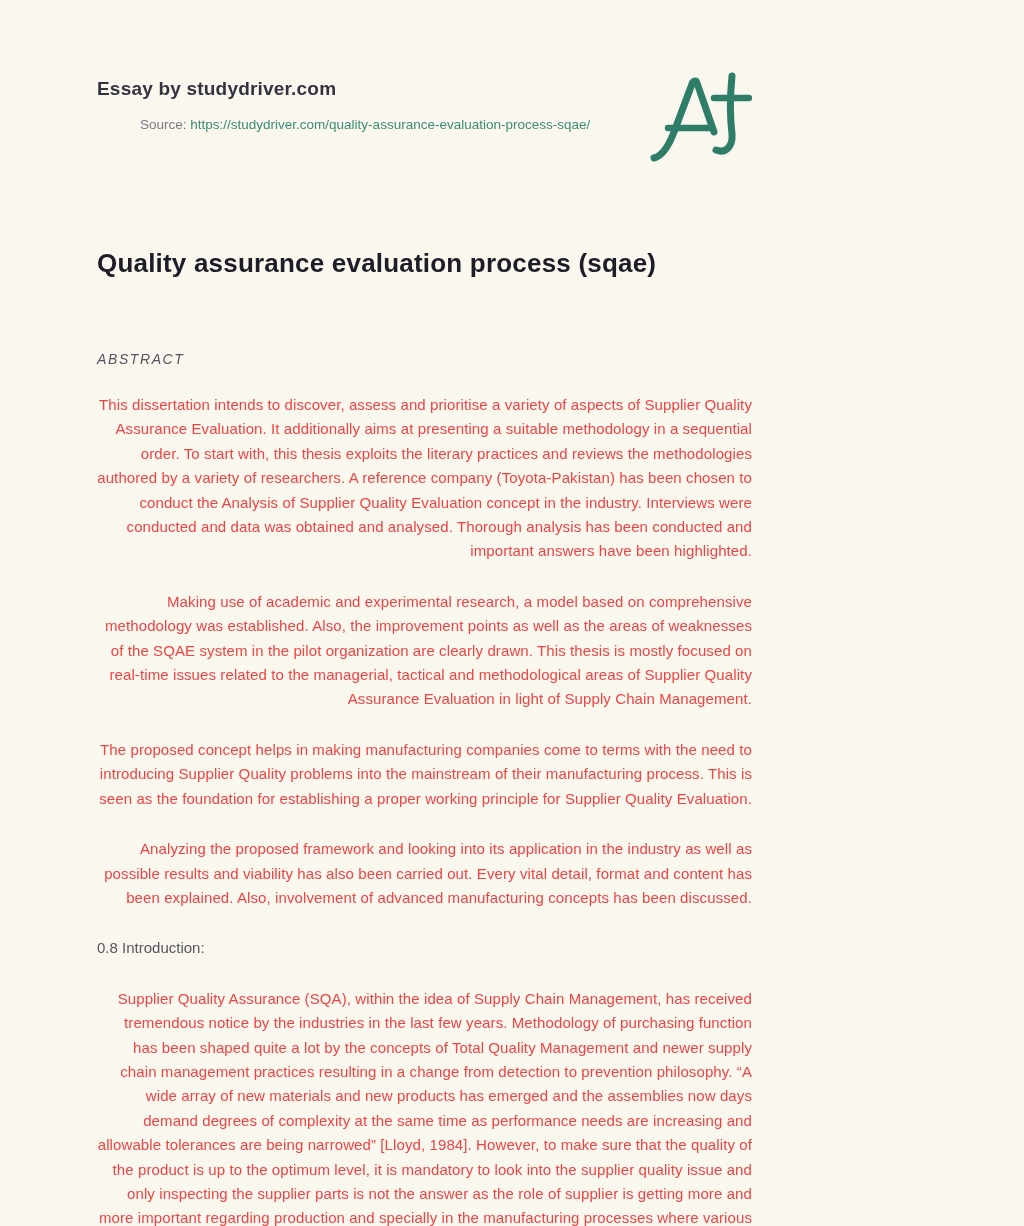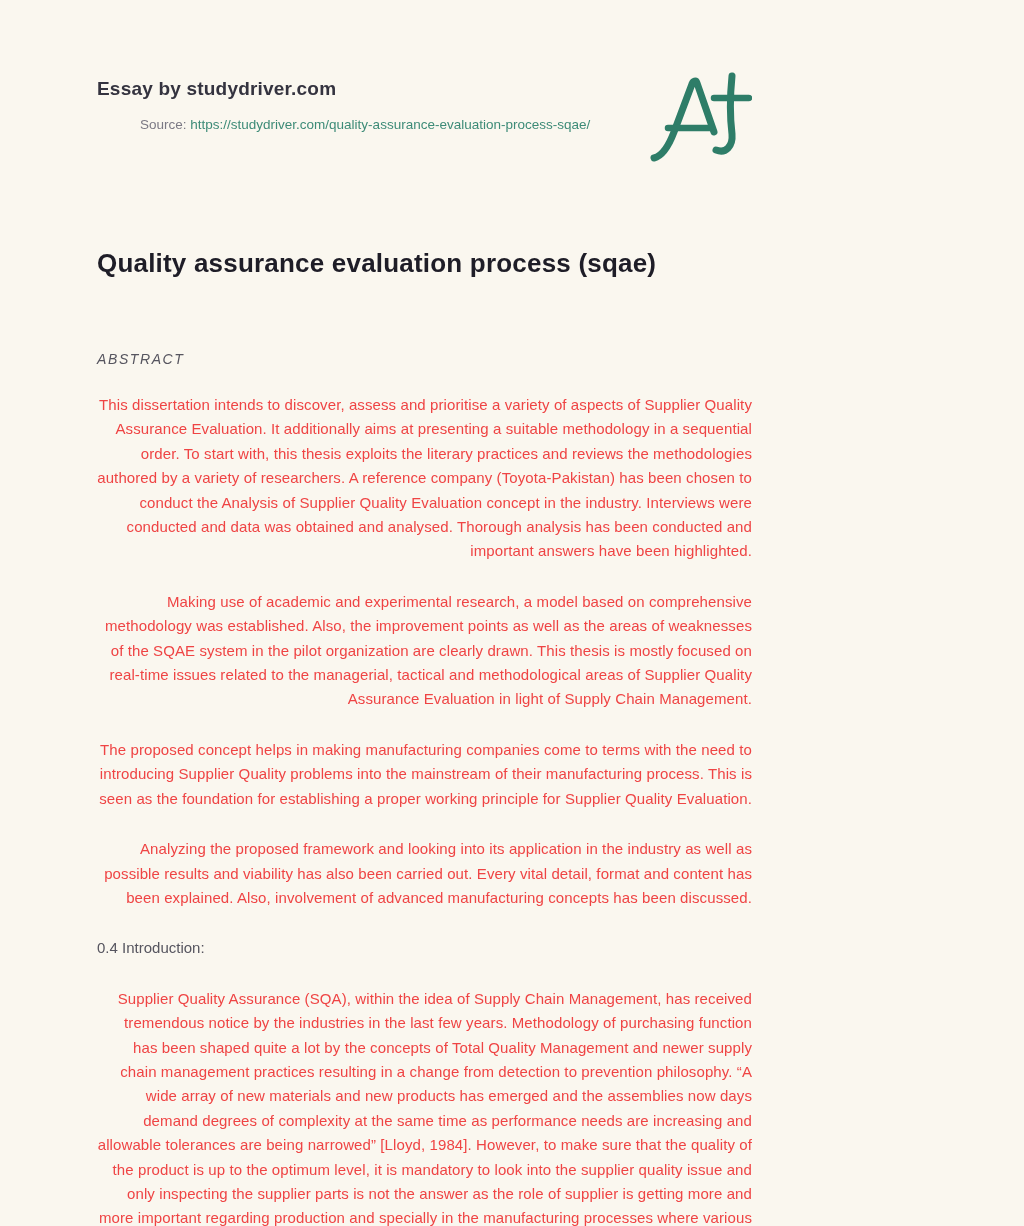--- a/index.html
+++ b/index.html
@@ -117,20 +117,20 @@
 
   <div class="body-copy">
     <p>This dissertation intends to discover, assess and prioritise a variety of aspects of Supplier Quality Assurance Evaluation. It additionally aims at presenting a suitable methodology in a sequential order. To start with, this thesis exploits the literary practices and reviews the methodologies authored by a variety of researchers. A reference company (Toyota-Pakistan) has been chosen to conduct the Analysis of Supplier Quality Evaluation concept in the industry. Interviews were conducted and data was obtained and analysed. Thorough analysis has been conducted and important answers have been highlighted.</p>
 
     <p>Making use of academic and experimental research, a model based on comprehensive methodology was established. Also, the improvement points as well as the areas of weaknesses of the SQAE system in the pilot organization are clearly drawn. This thesis is mostly focused on real-time issues related to the managerial, tactical and methodological areas of Supplier Quality Assurance Evaluation in light of Supply Chain Management.</p>
 
     <p>The proposed concept helps in making manufacturing companies come to terms with the need to introducing Supplier Quality problems into the mainstream of their manufacturing process. This is seen as the foundation for establishing a proper working principle for Supplier Quality Evaluation.</p>
 
     <p>Analyzing the proposed framework and looking into its application in the industry as well as possible results and viability has also been carried out. Every vital detail, format and content has been explained. Also, involvement of advanced manufacturing concepts has been discussed.</p>
 
-    <div class="intro-heading">0.4 Introduction:</div>
+    <div class="intro-heading">0.8 Introduction:</div>
 
     <p>Supplier Quality Assurance (SQA), within the idea of Supply Chain Management, has received tremendous notice by the industries in the last few years. Methodology of purchasing function has been shaped quite a lot by the concepts of Total Quality Management and newer supply chain management practices resulting in a change from detection to prevention philosophy. “A wide array of new materials and new products has emerged and the assemblies now days demand degrees of complexity at the same time as performance needs are increasing and allowable tolerances are being narrowed” [Lloyd, 1984]. However, to make sure that the quality of the product is up to the optimum level, it is mandatory to look into the supplier quality issue and only inspecting the supplier parts is not the answer as the role of supplier is getting more and more important regarding production and specially in the manufacturing processes where various assemblies are included in the make up of the final product. Inspection indeed cannot be done to such a massive number of components and buyer has to take the supplier quality assurance operation into account (Bailey et al, 2005, 23-35).</p>
 
     <p>Supplier-Buyer relationship also relies on a greater input into the Quality of not only Supplier's items but also into</p>
   </div>
 
 </div>
 
 </body></html>

